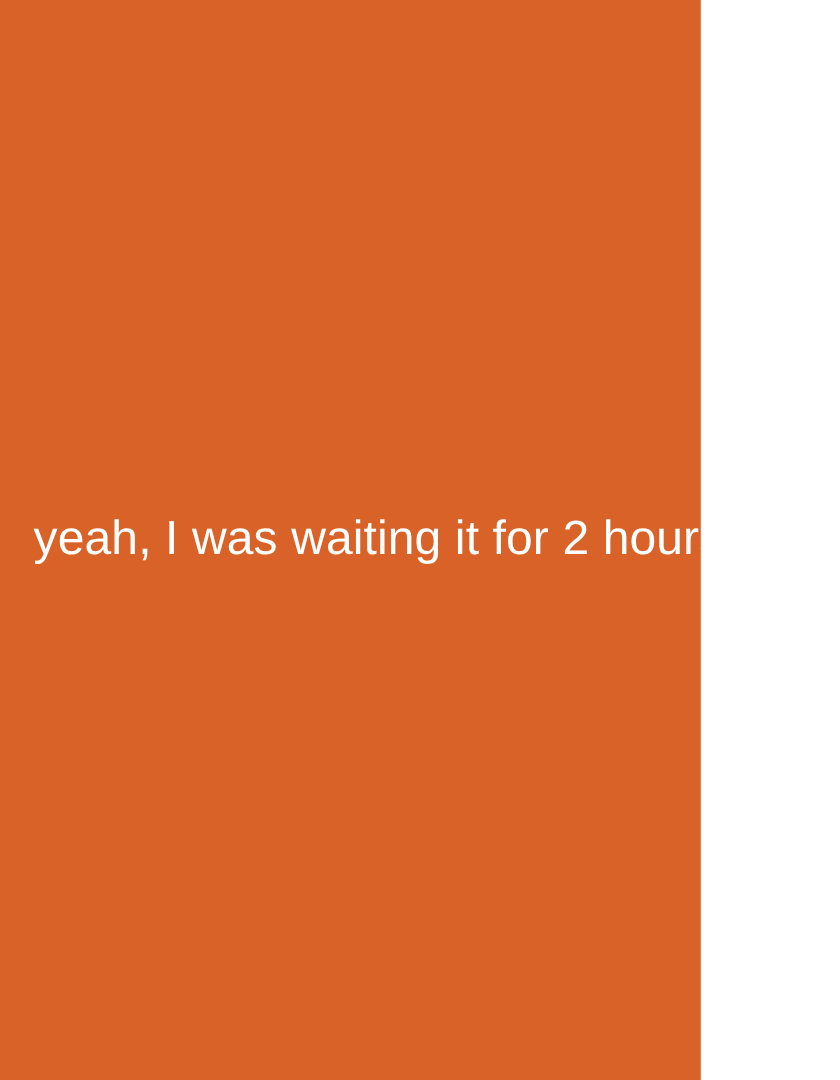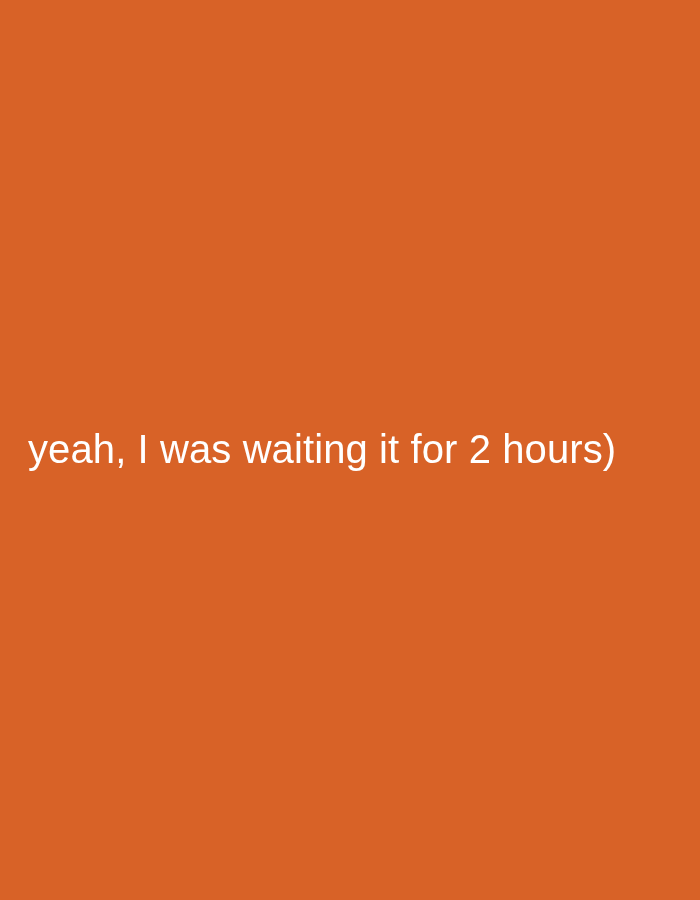--- a/index.html
+++ b/index.html
@@ -8,21 +8,21 @@
     padding: 0;
   }
   body {
     width: 700px;
     height: 900px;
     overflow: hidden;
     font-family: "Liberation Sans", sans-serif;
   }
   .card {
     position: relative;
-    width: 700px;
+    width: 584px;
     height: 900px;
     box-sizing: border-box;
     display: flex;
     align-items: center;
     justify-content: flex-start;
     background: #d86227;
   }
   .caption {
     display: block;
     width: 100%;

